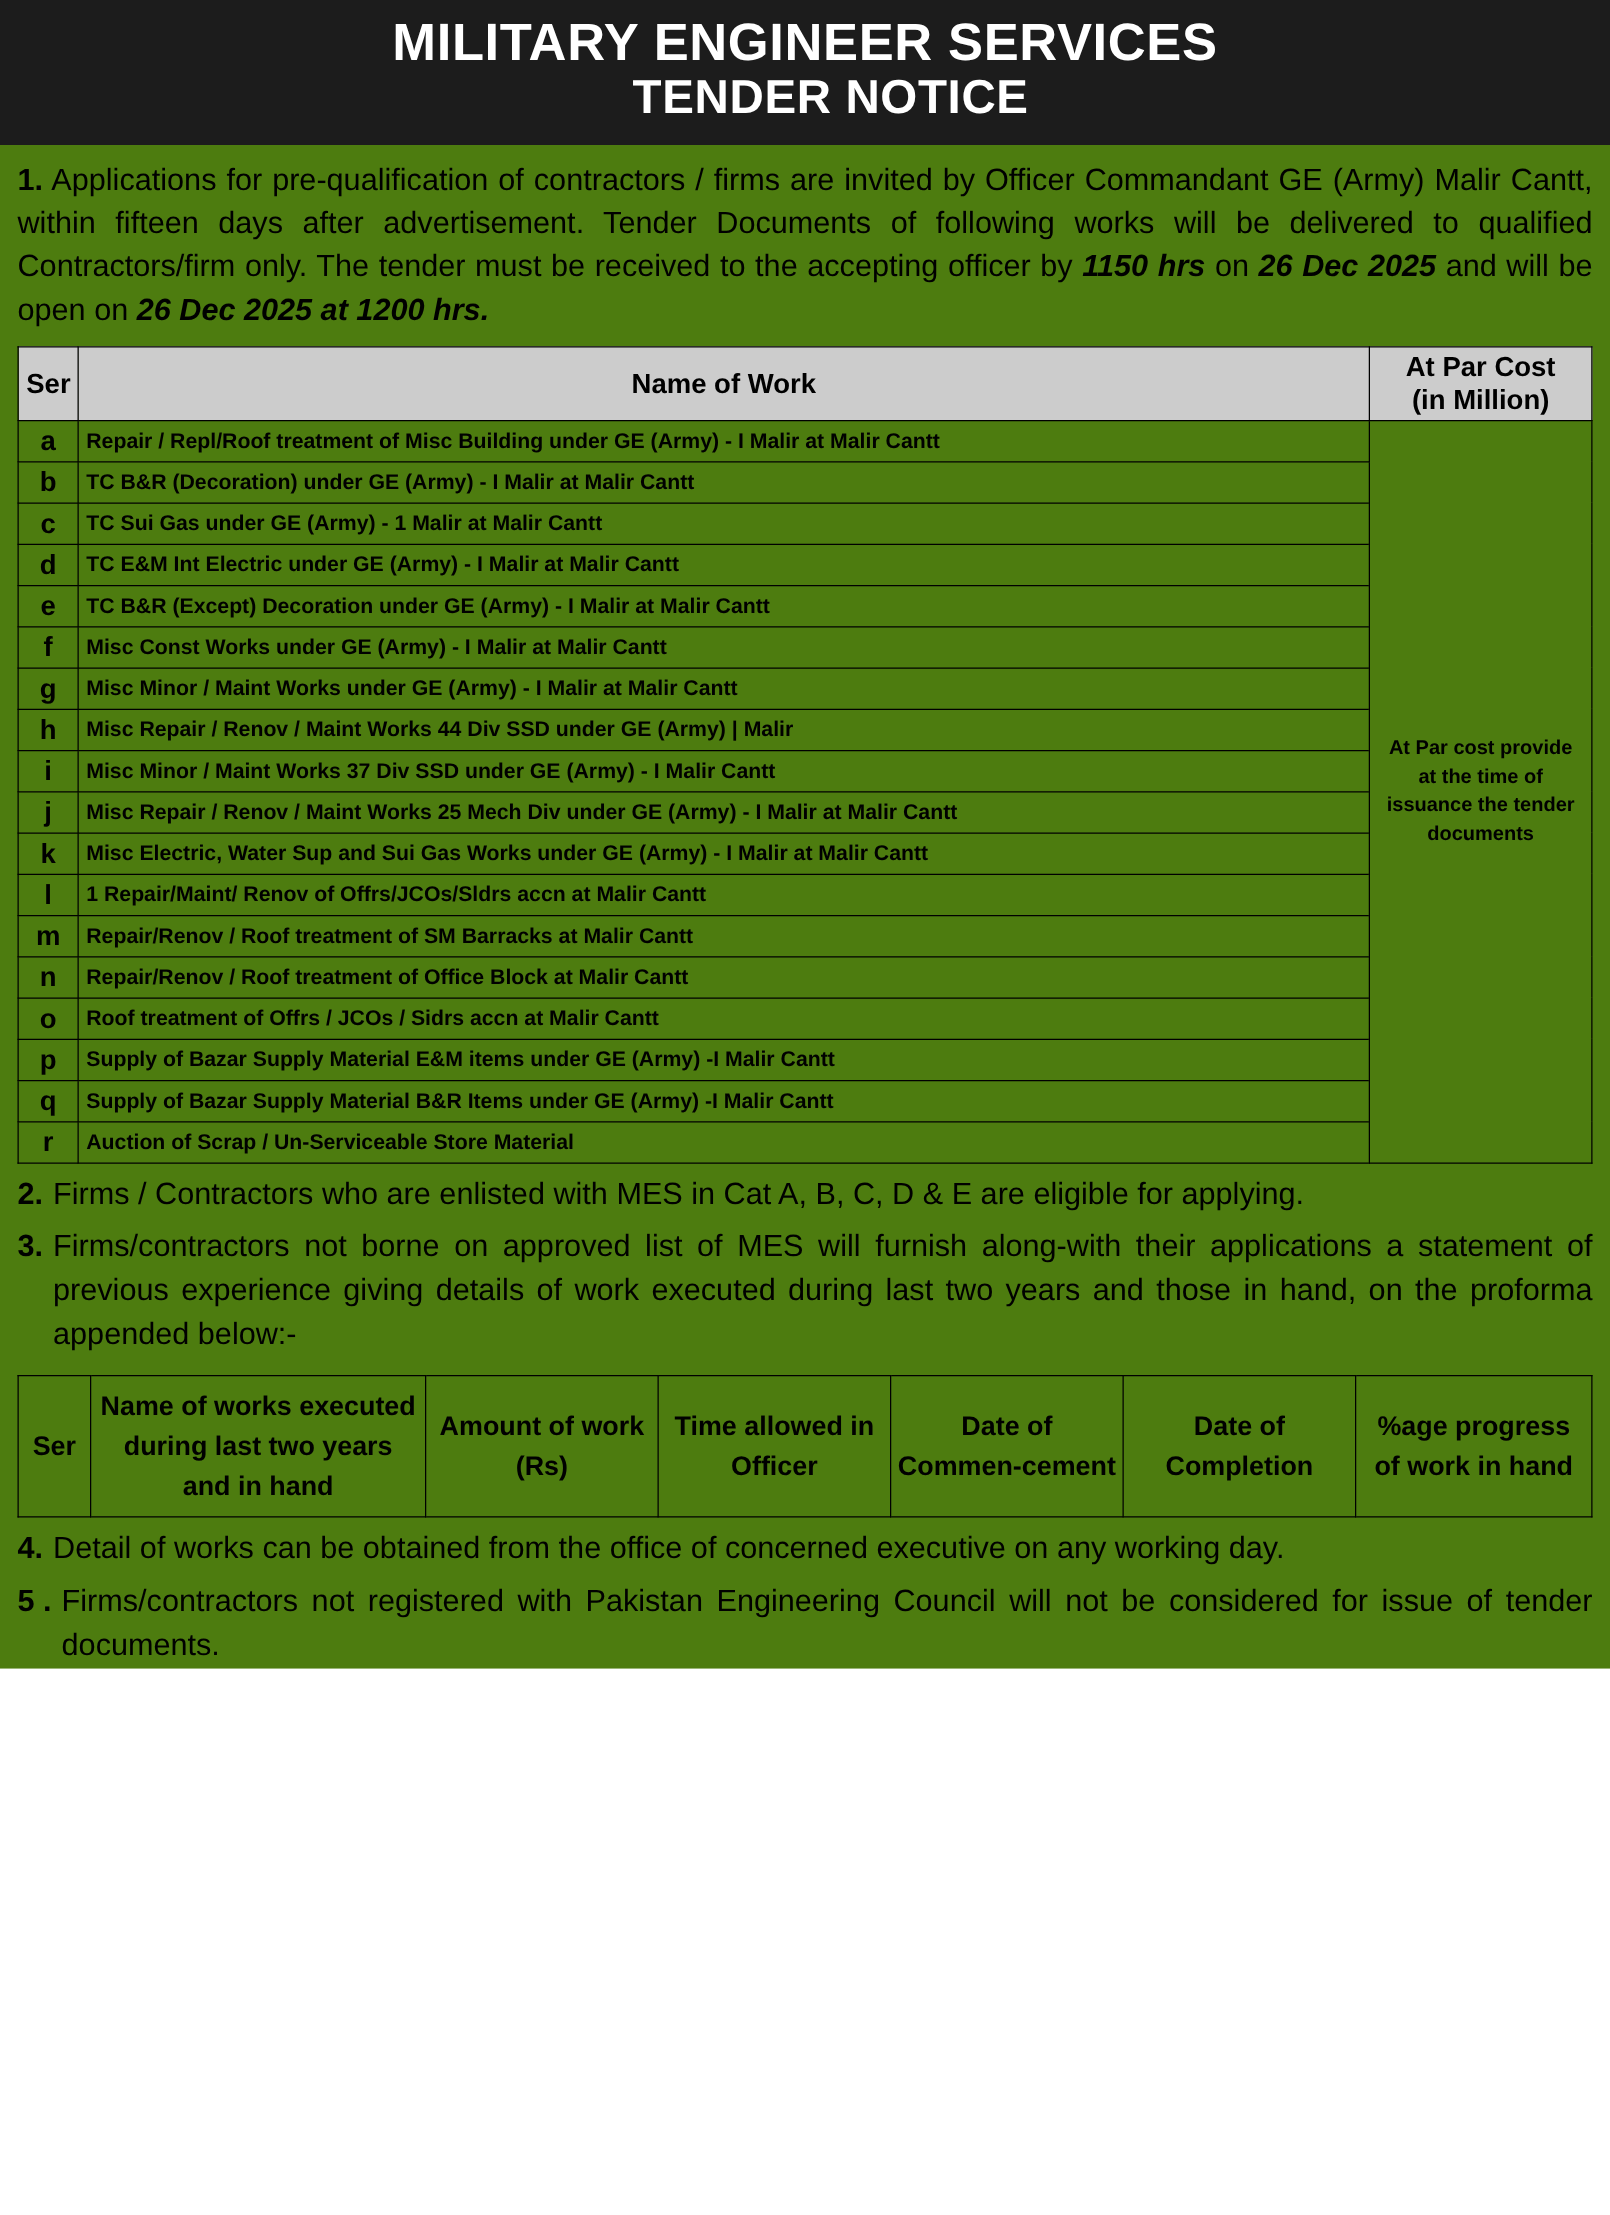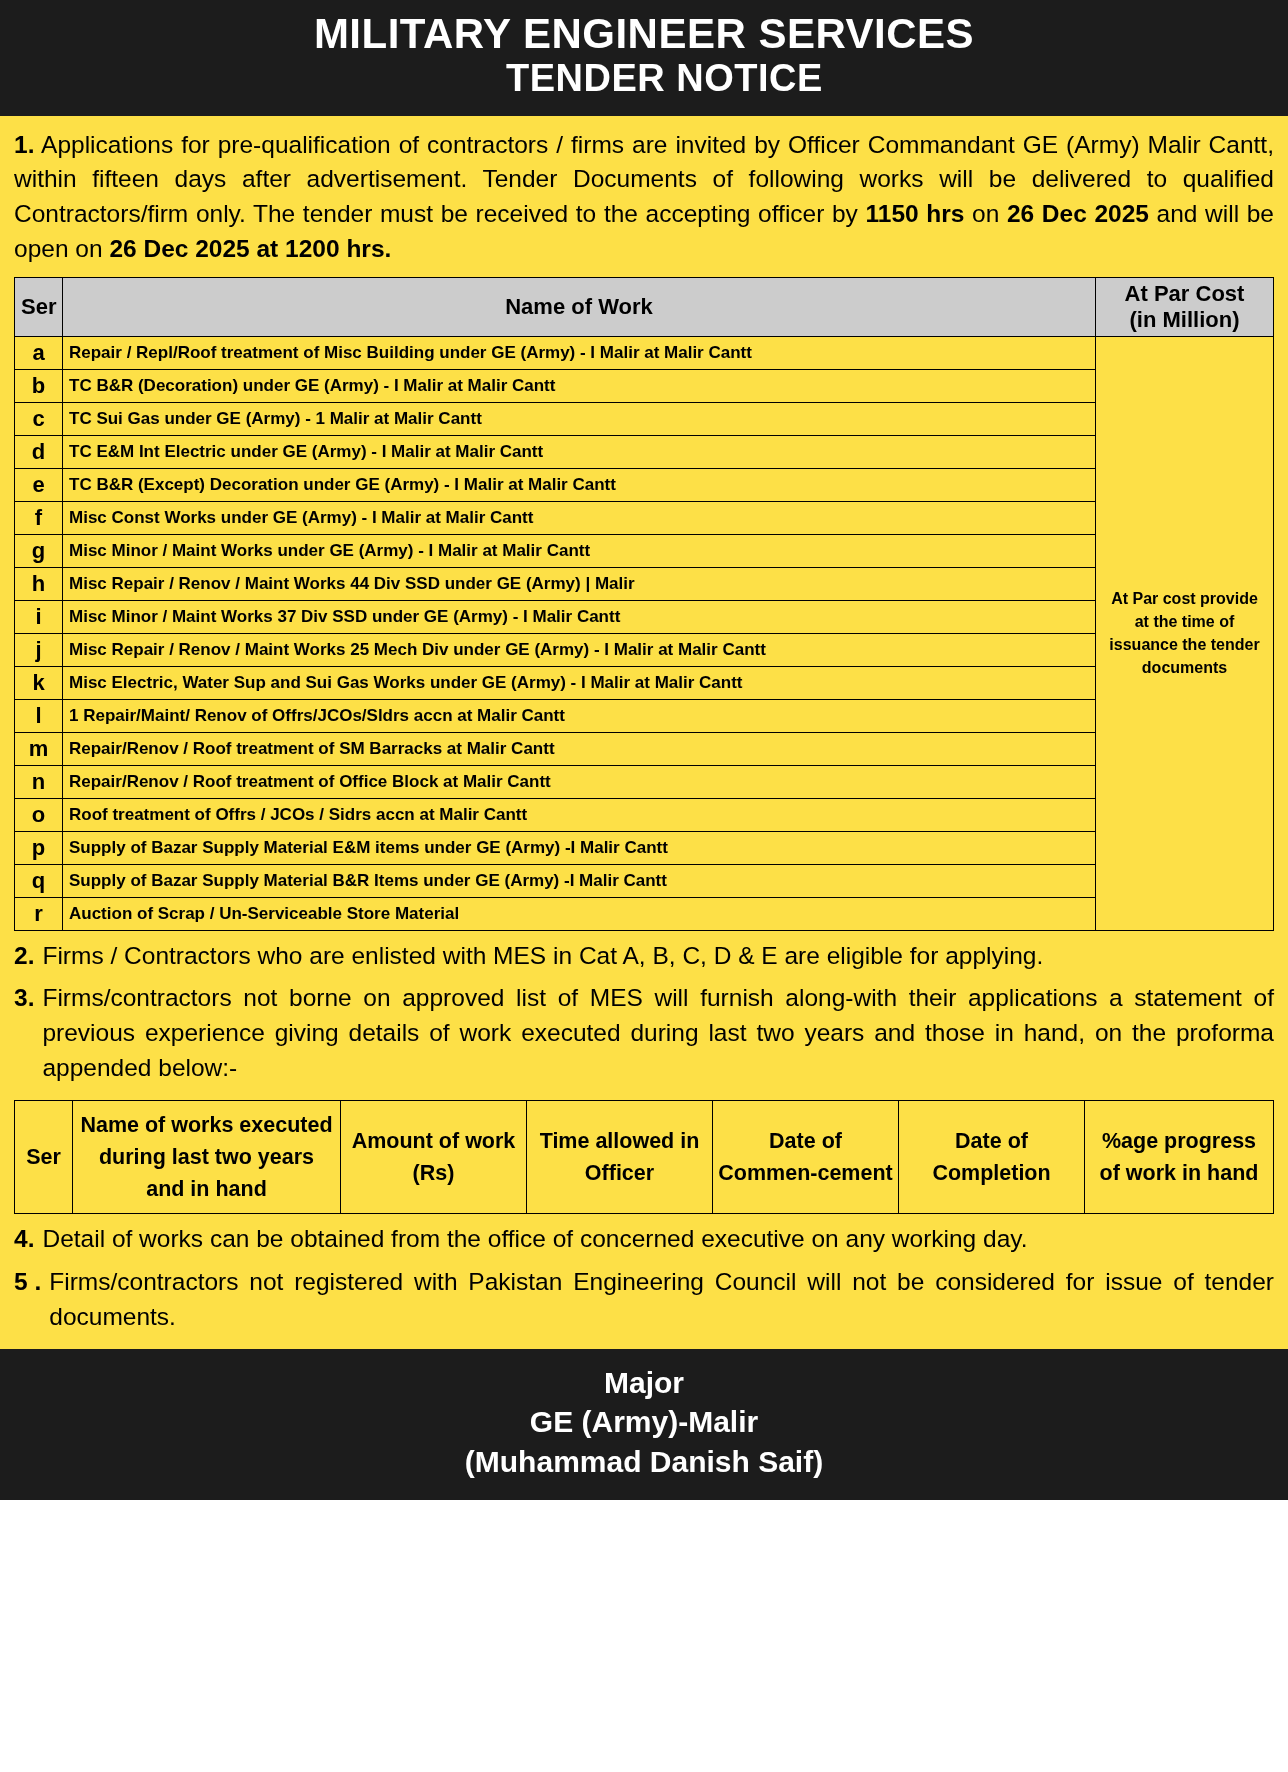--- a/index.html
+++ b/index.html
@@ -8,21 +8,21 @@
     background: #ffffff;
   }
   body {
     width: 1288px;
     font-family: "Liberation Sans", sans-serif;
     color: #000000;
   }
   .page {
     width: 1288px;
     box-sizing: border-box;
-    background: #fde047;
+    background: #4d7c0f;
     position: relative;
   }
   
   .header-band {
     background: #1c1c1c;
     color: #ffffff;
     text-align: center;
     padding: 10px 0 16px 0;
   }
   .header-line1 {
@@ -42,21 +42,21 @@
   .body-wrap {
     padding: 0 14px;
     box-sizing: border-box;
   }
   .para {
     font-size: 24.5px;
     line-height: 1.42;
     text-align: justify;
     margin: 12px 0 10px 0;
   }
-  .para b { font-weight: bold; }
+  .para b { font-weight: bold; font-style: italic; }
   .num { font-weight: bold; }
 
   
   table.works {
     width: 100%;
     border-collapse: collapse;
     table-layout: fixed;
     margin-top: 6px;
   }
   table.works th, table.works td {
@@ -293,19 +293,14 @@
       <span class="text">Detail of works can be obtained from the office of concerned executive on any  working day.</span>
     </div>
 
     <div class="item">
       <span class="mark">5 .</span>
       <span class="text">Firms/contractors not registered with Pakistan Engineering Council will not be considered for issue of tender documents.</span>
     </div>
 
   </div>
 
-  <div class="footer-band">
-    <div class="footer-rank">Major</div>
-    <div>GE (Army)-Malir</div>
-    <div>(Muhammad Danish Saif)</div>
-  </div>
 
 </div>
 
 </body></html>

